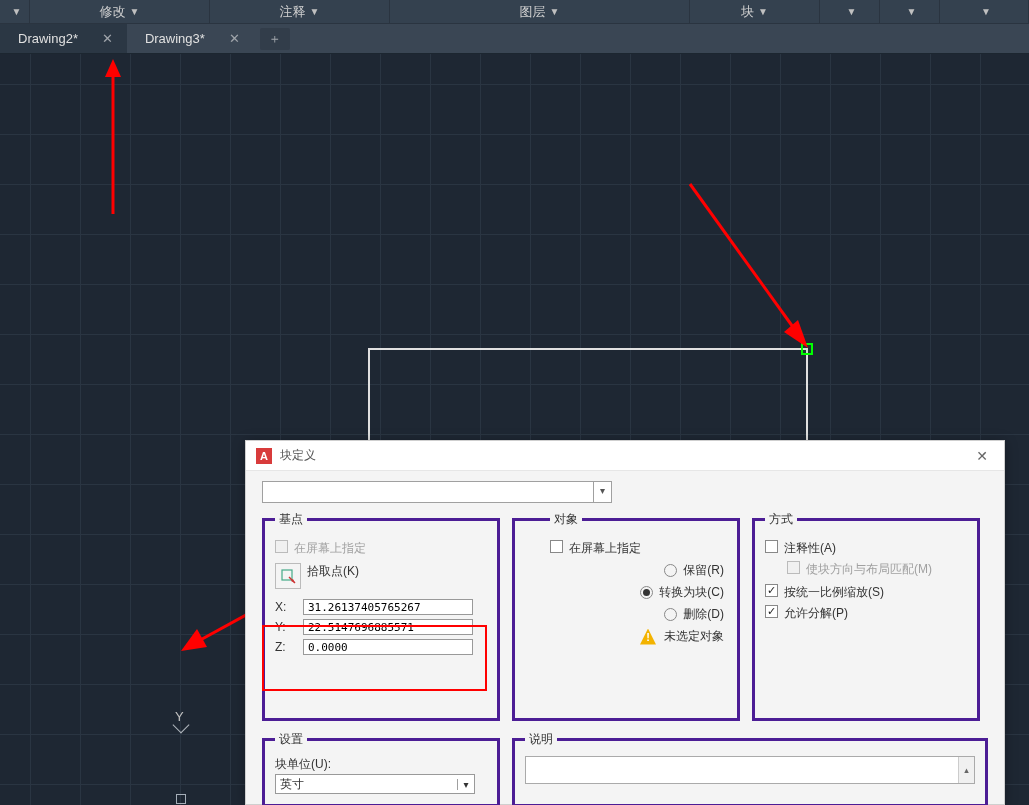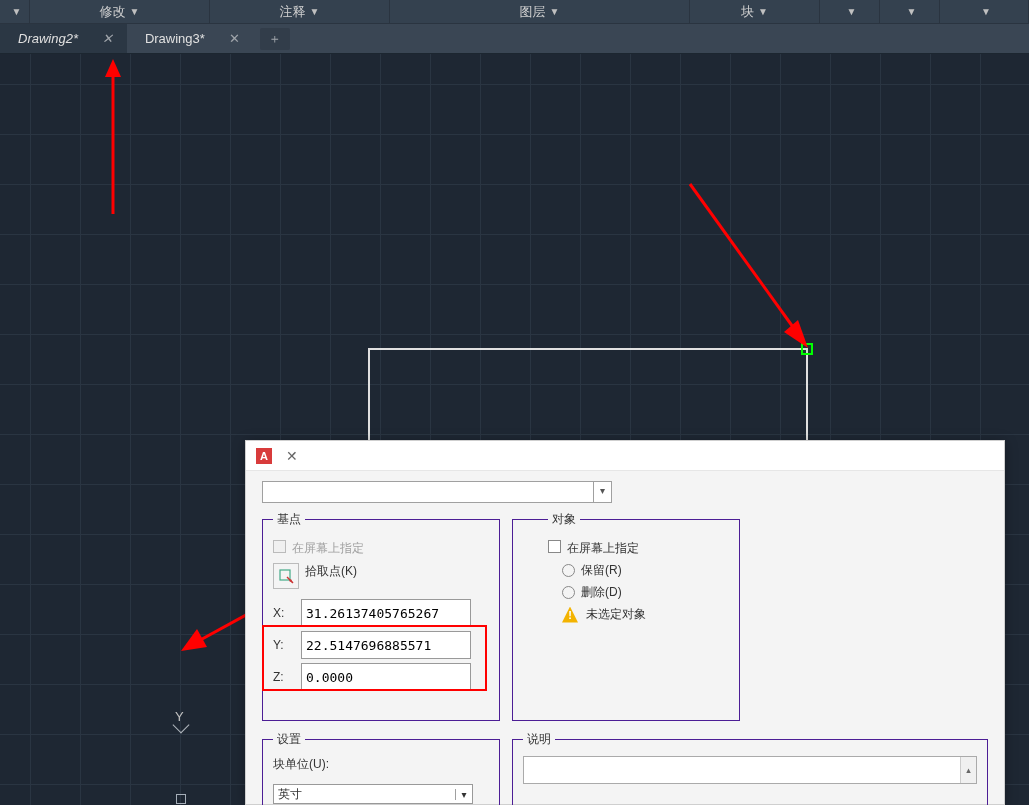--- a/index.html
+++ b/index.html
@@ -41,21 +41,21 @@
     }
     .filetab {
       display: flex;
       align-items: center;
       padding: 0 14px 0 18px;
       height: 100%;
       color: #e0e0e0;
       cursor: pointer;
       position: relative;
     }
-    .filetab.active { background: #2b3744; font-style: italic; }
+    .filetab.active { background: #2b3744; }
     .filetab .close { margin-left: 24px; color: #a0a5ab; font-size: 13px; }
     .newtab {
       width: 30px;
       height: 22px;
       display: flex;
       align-items: center;
       justify-content: center;
       color: #a0a5ab;
       cursor: pointer;
       margin-left: 6px;
@@ -175,21 +175,21 @@
       border: 1px solid #a0a0a0;
       background: #fff;
       display: inline-flex;
       align-items: center;
       justify-content: flex-end;
     }
     .name-select .dd { width:18px; text-align: center; border-left:1px solid #a0a0a0; height:100%; line-height:18px; color:#555; font-size:10px; }
 
     .groups { display: flex; gap: 12px; }
     fieldset {
-      border: 1px solid #4c1d95;
+      border: 3px solid #4c1d95;
       padding: 8px 10px 10px;
     }
     fieldset legend { padding: 0 4px; color: #333; }
     .fs1 { width: 238px; height:210px;}
     .fs2 { width: 228px; height:210px;padding-left:35px;}
     .fs3 { width: 228px; height:210px;}
 
     .chkrow { display: flex; align-items: flex-start; margin: 4px 0; }
     .chk {
       width: 13px; height: 13px;
@@ -215,24 +215,24 @@
       justify-content: center;
       margin-right: 6px;
       cursor: pointer;
     }
     .iconbtn.accent { border-color:#6aa7e0; }
     .pickrow { display: flex; align-items: flex-start; margin: 6px 0 10px; }
     .coord-row { display: flex; align-items: center; margin: 4px 0; }
     .coord-row label { width: 28px; }
     .coord-row input {
       width: 170px;
-      height: 28px;
+      height: 16px;
       border: 1px solid #999;
       padding: 0 4px;
-      font-size: 13px;
+      font-size: 11px;
       font-family: "SimSun", monospace;
       background: #fff;
     }
     .red-highlight {
       position: absolute;
       left: 262px;
       top: 625px;
       width: 225px;
       height: 66px;
       border: 2.5px solid #ff0000;
@@ -241,21 +241,21 @@
     .radio {
       width:13px; height:13px;
       border:1px solid #888;
       border-radius:50%;
       margin-right:6px;
       display:inline-flex;
       align-items:center;
       justify-content:center;
     }
     .radio.on::after{ content:""; width:7px; height:7px; border-radius:50%; background:#333; }
-    .radiorow { display:flex; align-items:center; margin: 5px 14px; }
+    .radiorow { display:flex; align-items:center; margin: 5px 3px; justify-content: flex-end; }
 
     .warn {
       width:16px; height:16px;
       display:inline-flex;
       align-items:center;
       justify-content:center;
       color:#fff;
       background:#f3b300;
       clip-path: polygon(50% 0, 100% 100%, 0 100%);
       font-size:11px;
@@ -345,20 +345,21 @@
   </svg>
   <svg class="arrow" style="left:175px; top:445px;" width="280" height="160">
     <line x1="265" y1="10" x2="18" y2="145" stroke="#ff0000" stroke-width="3"></line>
     <polygon points="6,152 32,148 22,130" fill="#ff0000"></polygon>
   </svg>
 </div>
 
 <div class="dialog">
   <div class="dialog-title">
     <div class="logo">A</div>
+    <div class="ttl">块定义</div>
     <div class="closebtn">✕</div>
   </div>
   <div class="dialog-body">
     <div class="name-row">
       <div class="name-select">
         <span style="flex:1; padding-left:4px;"></span>
         <span class="dd">▾</span>
       </div>
     </div>
 
@@ -397,35 +398,60 @@
         <legend>对象</legend>
         <div class="chkrow">
           <span class="chk"></span>
           <span>在屏幕上指定</span>
         </div>
         <div class="radiorow">
             <span class="radio"></span>
             <span>保留(R)</span>
           </div>
         <div class="radiorow">
+            <span class="radio on"></span>
+            <span>转换为块(C)</span>
+          </div>
+        <div class="radiorow">
             <span class="radio"></span>
             <span>删除(D)</span>
           </div>
         <div class="radiorow">
           <span class="warn">!</span>
           <span>未选定对象</span>
         </div>
       </fieldset>
 
+      <fieldset class="fs3">
+        <legend>方式</legend>
+        <div class="chkrow">
+          <span class="chk"></span>
+          <span>注释性(A)</span>
+        </div>
+        <div class="sub-indent">
+          <div class="chkrow">
+            <span class="chk disabled"></span>
+            <span class="disabled-label">使块方向与布局匹配(M)</span>
+          </div>
+        </div>
+        <div class="chkrow">
+          <span class="chk checked"></span>
+          <span>按统一比例缩放(S)</span>
+        </div>
+        <div class="chkrow">
+          <span class="chk checked"></span>
+          <span>允许分解(P)</span>
+        </div>
+      </fieldset>
     </div>
 
     <div class="bottom-groups">
       <fieldset class="fs4">
         <legend>设置</legend>
-        <div style="margin-bottom:11px;">块单位(U):</div>
+        <div style="margin-bottom:1px;">块单位(U):</div>
         <div class="unit-select">
           <span>英寸</span>
           <span class="dd">▾</span>
         </div>
       </fieldset>
       <fieldset class="fs5">
         <legend>说明</legend>
         <div class="desc-area">
           <div class="sb">▴</div>
         </div>

